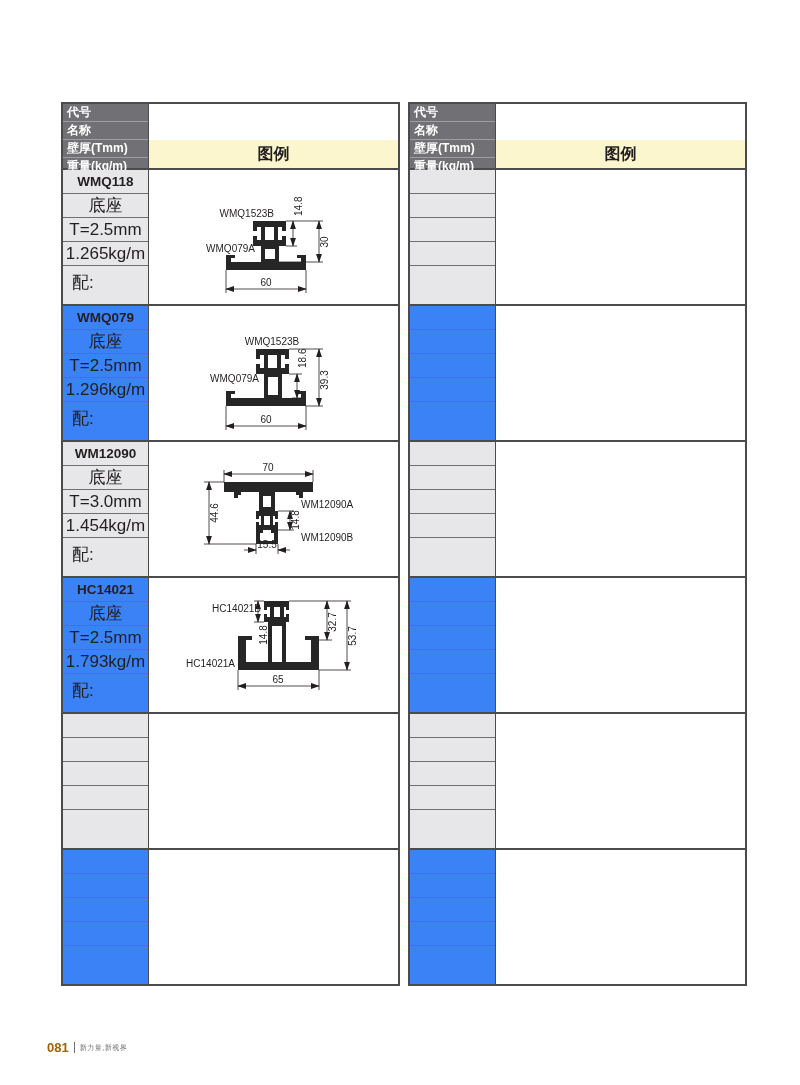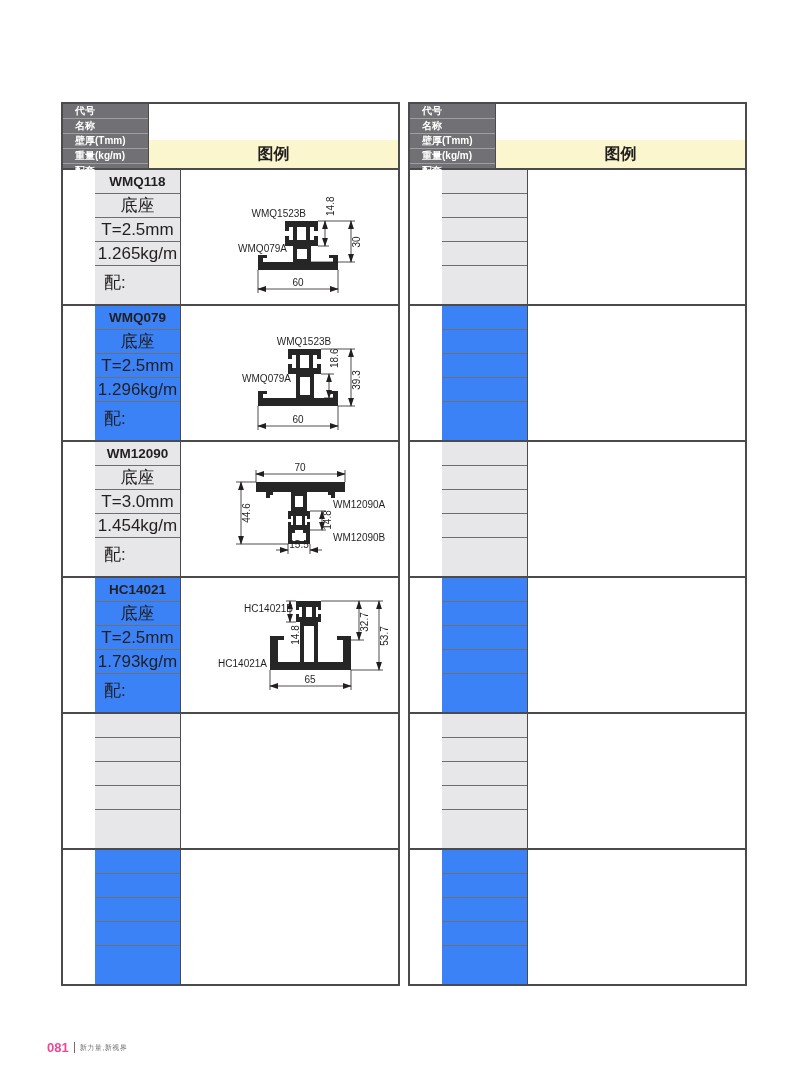--- a/index.html
+++ b/index.html
@@ -6,46 +6,46 @@
   body{width:800px;height:1085px;position:relative;background:#ffffff;
        font-family:"Liberation Sans",sans-serif;color:#231f20;overflow:hidden;}
   .page{position:absolute;inset:0;}
   .tbl{position:absolute;top:102px;width:339px;height:884px;border:2px solid #4b4b4d;
        background:#fff;box-sizing:border-box;}
   .tbl-left{left:61px;}
   .tbl-right{left:408px;}
   .hdr{display:flex;height:64px;}
   .hdr-col{width:86px;background:#717175;display:flex;flex-direction:column;
            border-right:1px solid #4b4b4d;box-sizing:border-box;}
-  .hdr-row{flex:1;display:flex;align-items:center;padding-left:12px;color:#fff;
-           font-size:10px;font-weight:bold;border-bottom:1px solid #9f9fa2;box-sizing:border-box;}
+  .hdr-row{flex:1;display:flex;align-items:center;padding-left:4px;color:#fff;
+           font-size:12px;font-weight:bold;border-bottom:1px solid #9f9fa2;box-sizing:border-box;}
   .hdr-row:last-child{border-bottom:none;}
   .hdr-legend{flex:1;background:#fbf6cd;display:flex;align-items:center;justify-content:center;
               font-size:16px;font-weight:bold;color:#231f20;margin-top:36px;}
   .grp{display:flex;height:136px;border-top:2px solid #4b4b4d;box-sizing:border-box;}
-  .grp-col{width:86px;display:flex;flex-direction:column;border-right:1px solid #4b4b4d;box-sizing:border-box;margin-left:32px;}
+  .grp-col{width:86px;display:flex;flex-direction:column;border-right:1px solid #4b4b4d;box-sizing:border-box;}
   .cell{height:24px;box-sizing:border-box;border-bottom:1px solid #6e6f72;display:flex;
         align-items:center;justify-content:center;font-size:17px;}
   .cell.code{font-weight:bold;font-size:13.5px;}
   .cell.acc{flex:1;border-bottom:none;justify-content:flex-start;align-items:flex-start;
             padding:5px 0 0 9px;}
   .grp.gray .cell{background:#e7e7e9;}
   .grp.yellow .cell{background:#3b82f6;}
   .diag-cell{flex:1;position:relative;background:#fff;}
   svg.diag{position:absolute;left:0;top:0;}
   .diag rect{fill:#262626;}
   .diag rect.wh{fill:#ffffff;}
   .diag line{stroke:#231f20;stroke-width:0.8;fill:none;}
   .diag text{font-size:10px;fill:#231f20;}
   .dim{marker-start:url(#arr);marker-end:url(#arr);}
   .dim2{marker-end:url(#arr);}
   .note{position:absolute;left:0;top:997px;width:100%;text-align:center;
         font-size:13.5px;line-height:23px;color:#1a1a1a;}
   .pagefoot{position:absolute;left:47px;top:1040px;display:flex;align-items:center;}
-  .pn{font-weight:bold;font-size:13px;color:#ec4899;text-align:right;}
+  .pn{font-weight:bold;font-size:13px;color:#a16207;text-align:right;}
   .sep{width:1px;height:11px;background:#6d6e71;margin:0 5px;}
   .slogan{font-size:7px;color:#6d6e71;letter-spacing:0.5px;}
 </style>
 </head>
 <body>
 
 <div class="page">
 
   <svg width="0" height="0" style="position:absolute">
     <defs>

